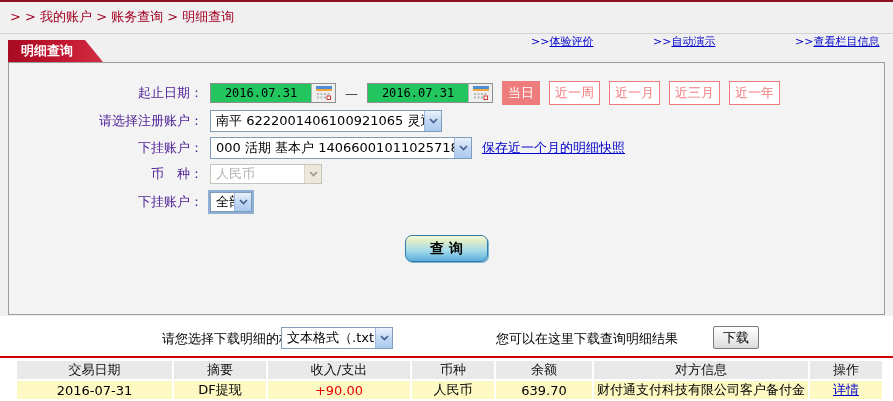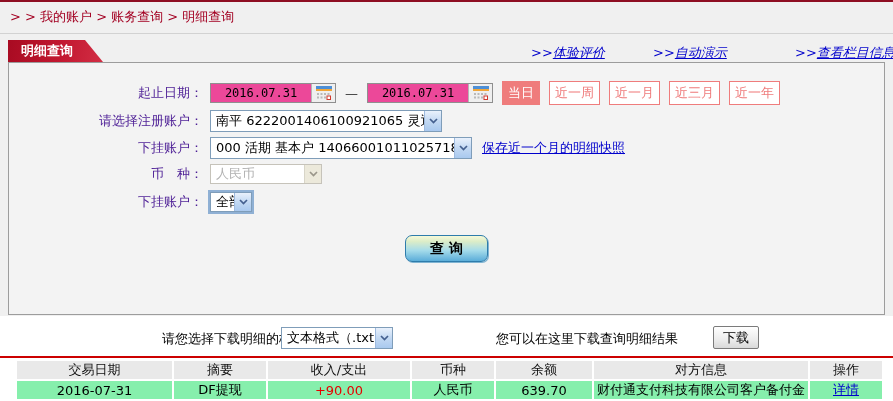--- a/index.html
+++ b/index.html
@@ -10,39 +10,39 @@
   .top-area { position:absolute; left:0; top:2px; width:893px; height:314px; background:#f0f0f0; }
 
   .breadcrumb { position:absolute; left:10px; top:8px; color:#a30022; font-size:13px; cursor:pointer; }
   .breadcrumb-divider { position:absolute; left:0; top:33px; width:893px; height:1px; background:#d2d2d2; }
 
   .tab { position:absolute; left:8px; top:40px; height:22px; line-height:22px; padding:0 30px 0 13px;
          color:#fff; font-weight:bold; font-size:13px;
          background:linear-gradient(100deg,#a80b22 0%,#c21730 55%,#d22e44 100%);
          clip-path:polygon(0 0, calc(100% - 18px) 0, 100% 100%, 0 100%); }
 
-  .top-link { position:absolute; top:44px; font-size:13px; color:#0000cc; white-space:nowrap; cursor:pointer;font-style:italic; }
+  .top-link { position:absolute; top:34px; font-size:11px; color:#0000cc; white-space:nowrap; cursor:pointer; }
   .top-link .lk { text-decoration:underline; }
   .tl-1 { left:531px; } .tl-2 { left:653px; } .tl-3 { left:795px; }
 
   .panel { position:absolute; left:8px; top:62px; width:877px; height:253px;
            background:#f3f3f3; border:1px solid #9c9c9c; padding-top:17px; }
 
   .form-row { display:flex; align-items:center; }
   .row-label { width:196px; text-align:right; padding-right:2px; font-size:13px; color:#4c1d95; white-space:nowrap; }
   .row-ctl { display:flex; align-items:center; margin-left:5px; }
 
   .r-date { height:26px; margin-bottom:4px; }
   .r-acct { height:22px; margin-bottom:5px; }
   .r-sub  { height:22px; margin-bottom:5px; }
   .r-cur  { height:20px; margin-bottom:6px; }
   .r-biz  { height:24px; margin-bottom:6px; }
   .r-flow { height:16px; }
 
-  .date-field { display:flex; align-items:stretch; width:126px; height:20px; background:#ec4899; border:1px solid #8f8f8f; }
+  .date-field { display:flex; align-items:stretch; width:126px; height:20px; background:#22c55e; border:1px solid #8f8f8f; }
   .date-field input { flex:1; width:96px; border:none; outline:none; background:transparent;
                       font-family:"DejaVu Sans Mono","Liberation Mono",monospace; font-size:12px; text-align:center; color:#000; }
   .cal-btn { width:24px; display:flex; align-items:center; justify-content:center; background:#efefef; border-left:1px solid #b5b5b5; cursor:pointer; }
   .date-dash { margin:0 9px; color:#333; }
 
   .qbtn { height:24px; line-height:22px; padding:0 5px; margin-left:9px; border:1px solid #ef7c7c;
           color:#ef7c7c; background:#fff; font-size:13px; cursor:pointer; white-space:nowrap; }
   .qbtn[data-active="true"] { background:#ef7c7c; color:#fff; }
 
   .sel { display:flex; align-items:stretch; height:20px; background:#fff; border:1px solid #7f9db9; cursor:pointer; }
@@ -76,21 +76,21 @@
   .dl-sel { position:absolute; left:281px; top:1px; }
   .dl-label2 { position:absolute; left:496px; top:4px; font-size:13px; }
   .dl-btn { position:absolute; left:697px; top:0; width:46px; height:23px; border:1px solid #7b7b7b; border-radius:2px;
             background:linear-gradient(180deg,#ffffff 0%,#ececec 60%,#d9d9d9 100%); font-size:13px; cursor:pointer;
             font-family:"DejaVu Sans","Liberation Sans",sans-serif;margin-left:16px; }
 
   .red-divider { position:absolute; left:0; top:356px; width:893px; height:2px; background:#cc0000; }
 
   .result-table { position:absolute; left:15px; top:359px; border-collapse:separate; border-spacing:2px; table-layout:fixed; }
   .result-table th { background:#e9e9e9; height:18px; font-weight:normal; font-size:13px; color:#111; text-align:center; padding:0 2px; white-space:nowrap; }
-  .result-table td { background:#86efac; height:18px; font-size:13px; text-align:center; padding:0 2px; white-space:nowrap; }
+  .result-table td { background:#fef9c3; height:18px; font-size:13px; text-align:center; padding:0 2px; white-space:nowrap; }
   .amount-pos { color:#e60000; }
   .detail-link { color:#0000cc; text-decoration:underline; cursor:pointer; }
   .c0{width:155px}.c1{width:92px}.c2{width:142px}.c3{width:82px}.c4{width:96px}.c5{width:214px}.c6{width:72px}
 </style>
 </head>
 <body>
 
 <div class="stage">
 
   <div class="top-red-bar"></div>

